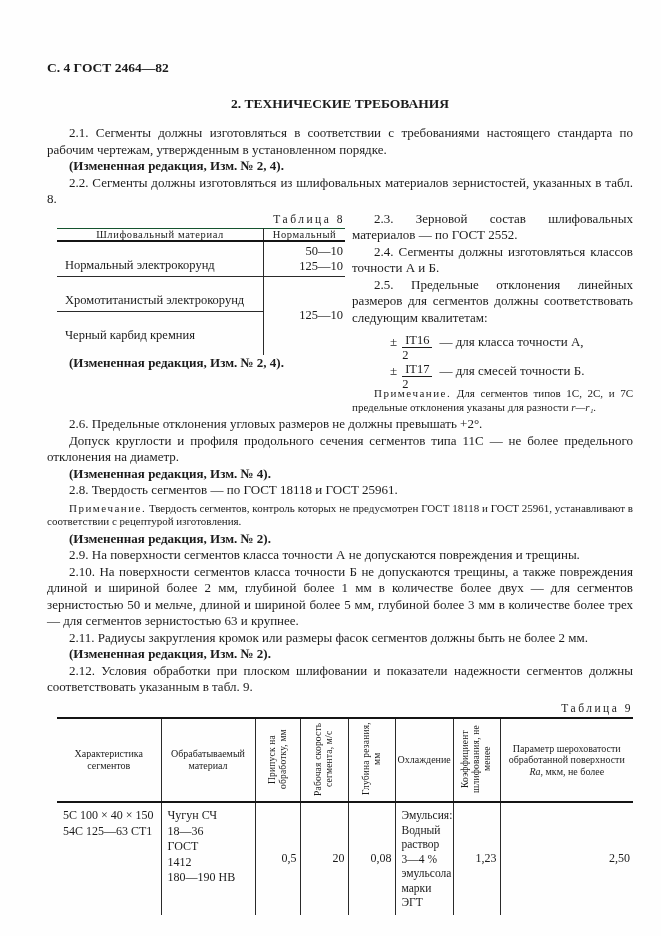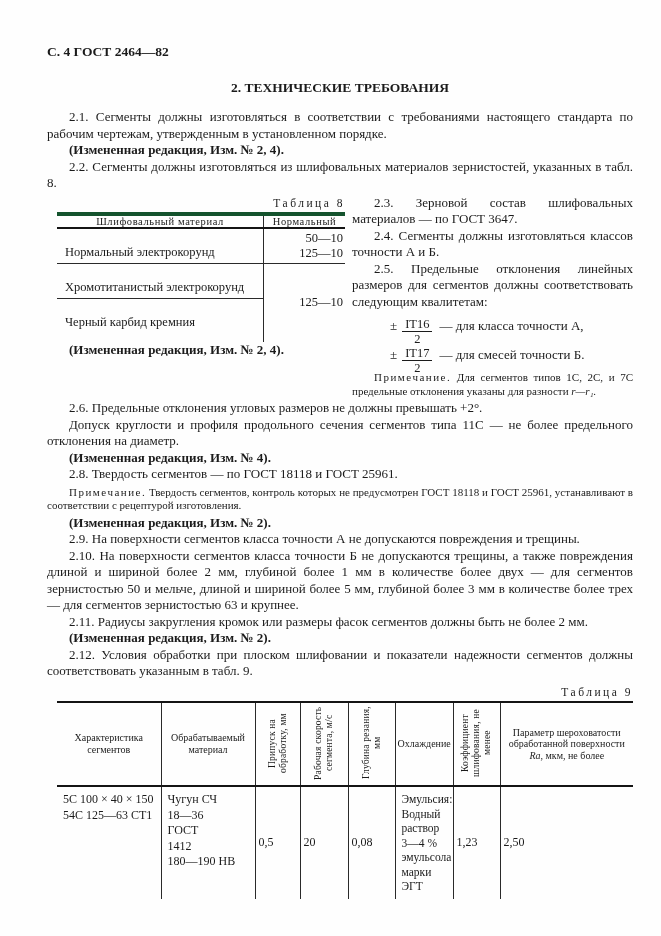--- a/index.html
+++ b/index.html
@@ -1,71 +1,71 @@
 <!DOCTYPE html>
 <html><head>
 <meta charset="utf-8">
 <style>
   html,body { margin:0; padding:0; background:#ffffff; }
   .page {
     width:661px; height:936px; background:#fefefe; position:relative;
     font-family:"Liberation Serif","DejaVu Serif",serif; color:#1b1b1b;
     overflow:hidden;
   }
-  .content { position:absolute; left:47px; top:44px; width:586px; }
+  .content { position:absolute; left:47px; top:60px; width:586px; }
 
   .running-header { font-weight:bold; font-size:13.5px; }
 
   .doc-title { font-size:13.5px; font-weight:bold; text-align:center; margin:20px 0 13px 0; }
 
   .para { margin:0; font-size:13px; line-height:16.5px; text-align:justify; text-indent:22px; }
   .bold { font-weight:bold; }
 
   .note { margin:3px 0 2px 0; font-size:11px; line-height:13.5px; text-align:justify; text-indent:22px; }
   .note-label { letter-spacing:1.5px; }
   .it { font-style:italic; }
 
   .cols { display:flex; margin-top:3px; }
   .col-left { width:298px; }
   .col-right { width:281px; margin-left:7px; }
 
   .tbl-caption { font-size:11.5px; letter-spacing:2.5px; text-align:right; margin:2px 0 3px 10px; }
 
   
   .t8 { border-collapse:collapse; width:288px; margin-left:10px; }
-  .t8 th { border-top:4px solid #14532d; border-bottom:2px solid #141414;
+  .t8 th { border-top:1px solid #14532d; border-bottom:2px solid #141414;
            font-weight:normal; font-size:10.5px; letter-spacing:.6px;
            padding:0 2px; text-align:center; }
   .t8 td { font-size:12.5px; line-height:15px; padding:16px 2px 3px 8px; }
   .t8 .c1 { border-right:1px solid #2a2a2a; width:196px; }
   .t8 td.c2 { text-align:right; vertical-align:middle; padding:2px; }
   .t8 .bb { border-bottom:1px solid #2a2a2a; }
   .t8 .pre { white-space:pre-line; }
   .t8 .lastrow td { padding-bottom:12px; }
 
   
   .formula { display:flex; align-items:center; margin:2px 0 2px 38px; font-size:13px; height:27px; }
-  .frac { display:inline-flex; flex-direction:column; align-items:center;
+  .frac { display:inline-flex; flex-direction:column; 
           margin:12px 7px 0 5px; line-height:12px; font-size:12.5px; }
   .frac .num { border-bottom:1px solid #1b1b1b; padding:0 3px 1px 3px; }
   .frac .den { padding-top:1px; }
 
   
   .t9wrap { margin-top:6px; }
   .t9 { border-collapse:collapse; table-layout:fixed; width:576px; margin-left:10px; }
   .t9 th { border-top:2px solid #141414; border-bottom:2px solid #141414;
            font-weight:normal; font-size:10px; line-height:11.5px;
            text-align:center; vertical-align:middle; padding:3px 2px;
            height:84px; box-sizing:border-box; }
   .t9 td { font-size:12px; line-height:15.5px; padding:5px 3px; box-sizing:border-box; height:80px; }
   .t9 .vr { border-right:1px solid #2a2a2a; }
   .vert { writing-mode:vertical-rl; transform:rotate(180deg); display:inline-block;
           max-height:78px; font-size:9.5px; line-height:11px; letter-spacing:.2px; white-space:normal; }
   .t9 td.top { vertical-align:top; text-align:left; padding-left:6px; }
-  .t9 td.mid { vertical-align:middle; text-align:left; }
+  .t9 td.mid { vertical-align:middle; text-align:right; }
   .t9 .pre { white-space:pre-line;margin-top:20px; }
   .t9 td.cool { font-size:11.5px; line-height:14.5px; }
 </style>
 </head>
 <body>
 
 <div class="page">
   <div class="content">
 
     <div class="running-header">С. 4 ГОСТ 2464—82</div>
@@ -96,21 +96,21 @@
             </tr>
             <tr class="lastrow">
               <td class="c1">Черный карбид кремния</td>
             </tr>
           </tbody>
         </table>
         <p class="para bold">(Измененная редакция, Изм. № 2, 4).</p>
       </div>
 
       <div class="col-right">
-        <p class="para">2.3. Зерновой состав шлифовальных материалов — по ГОСТ 3647.</p>
+        <p class="para">2.3. Зерновой состав шлифовальных материалов — по ГОСТ 2552.</p>
         <p class="para">2.4. Сегменты должны изготовляться классов точности А и Б.</p>
         <p class="para">2.5. Предельные отклонения линейных размеров для сегментов должны соответствовать следующим квалитетам:</p>
 
         <div class="formula">
           <span>±</span>
           <span class="frac">
               <span class="num">IT16</span>
               <span class="den">2</span>
             </span>
           <span>— для класса точности А,</span>

